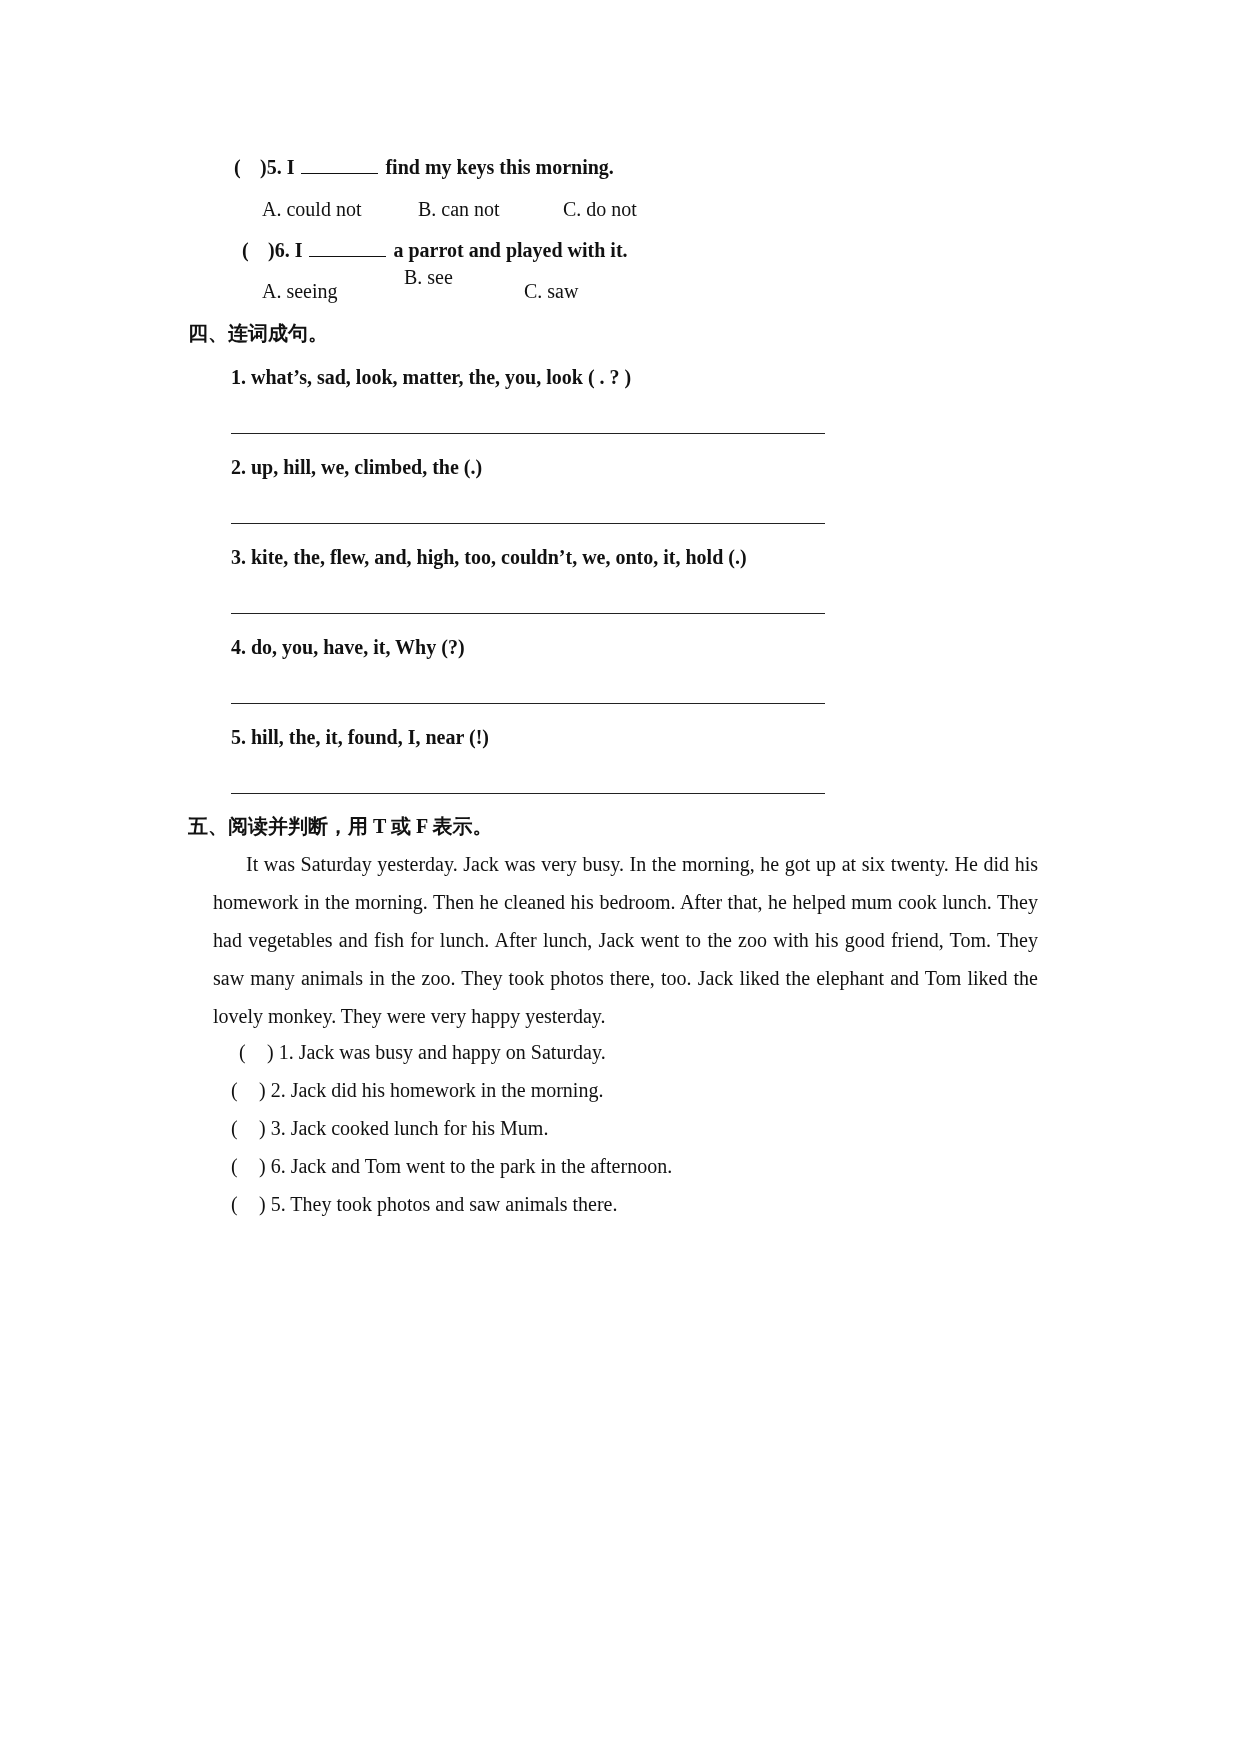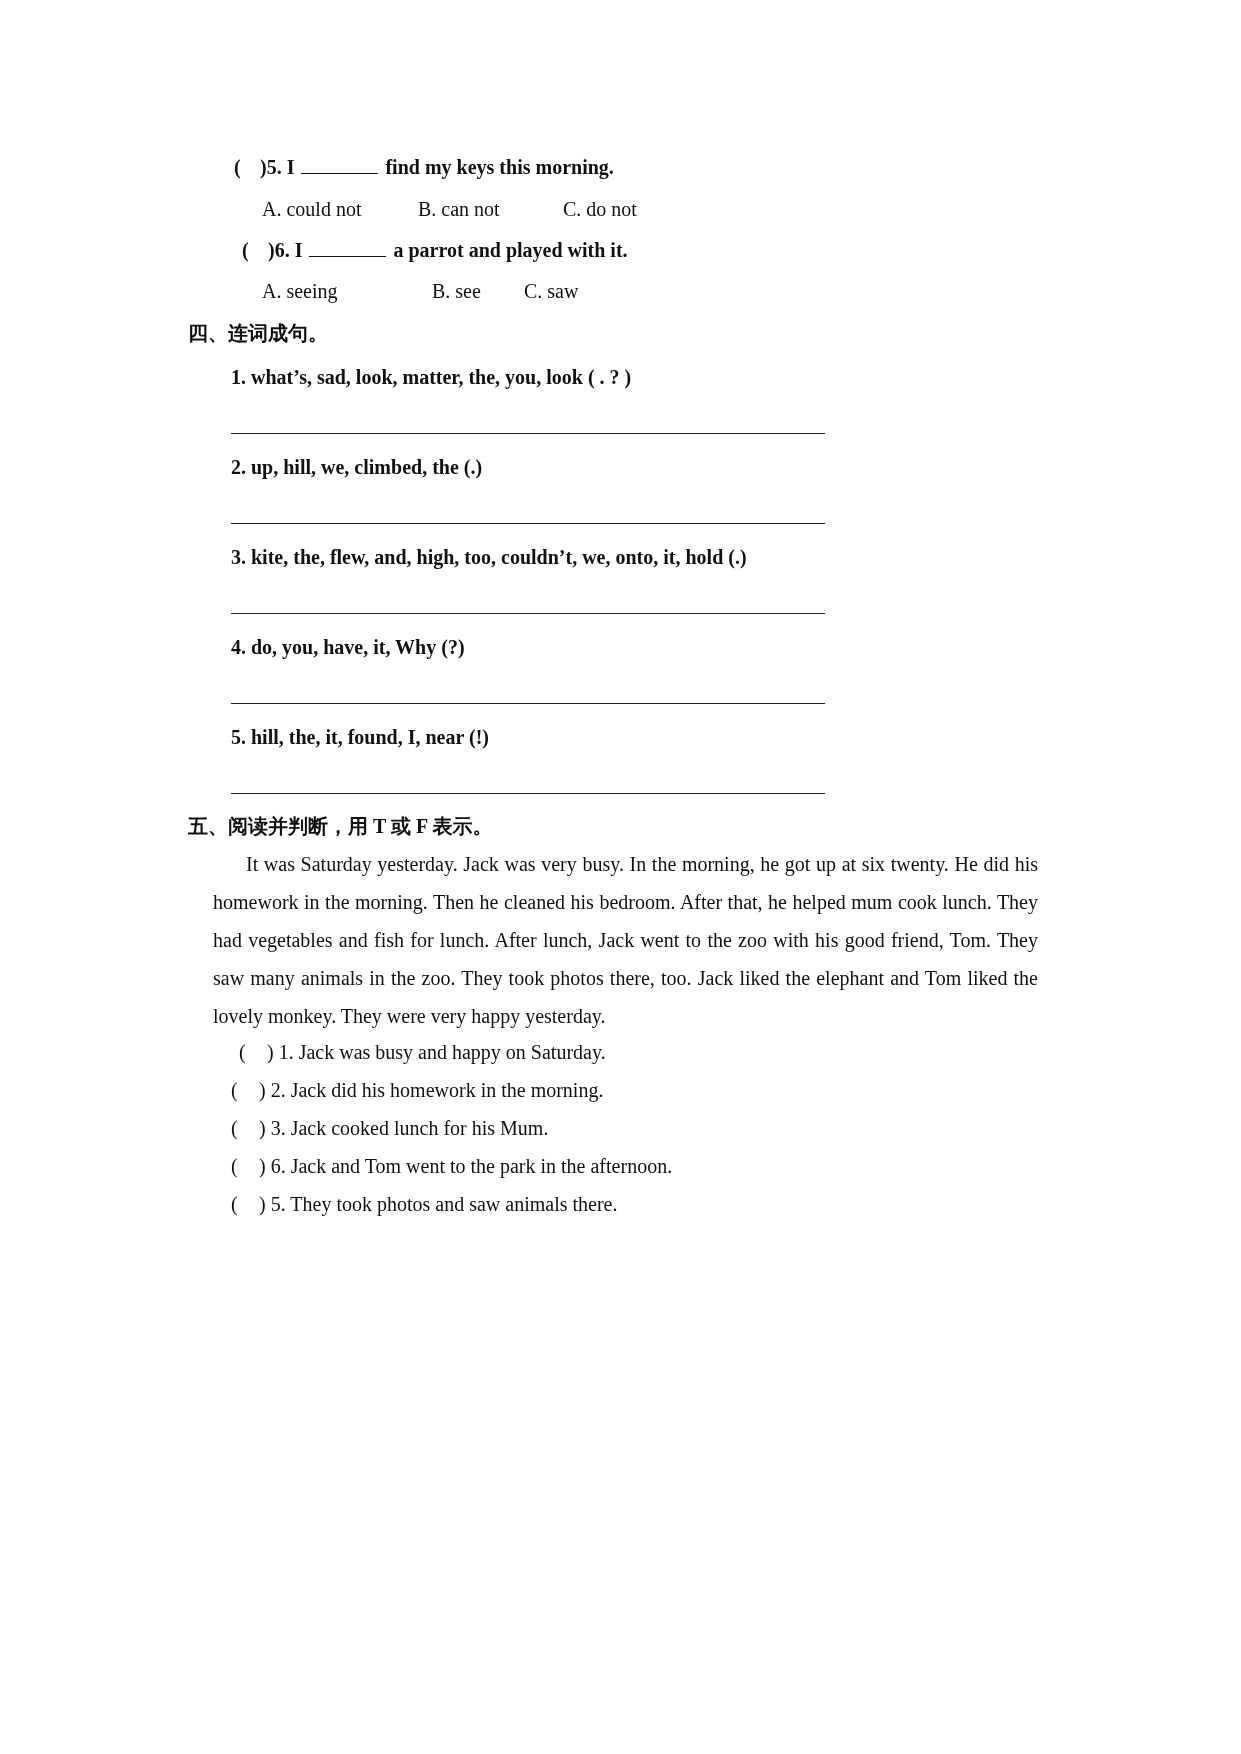--- a/index.html
+++ b/index.html
@@ -26,21 +26,21 @@
 <div class="opt" style="left:262px; top:197px;text-align:center;">A. could not</div>
 <div class="opt" style="left:418px; top:197px;">B. can not</div>
 <div class="opt" style="left:563px; top:197px;">C. do not</div>
 
 <div class="ln" style="left:234px; top:238px;margin-left:8px;">
   <span class="paren-l">(</span><span>)6. I</span>
   <span class="blank-ul"></span>
   <span>a parrot and played with it.</span>
 </div>
 <div class="opt" style="left:262px; top:279px;">A. seeing</div>
-<div class="opt" style="left:404px; top:279px;margin-left:28px;">B. see</div>
+<div class="opt" style="left:404px; top:265px;">B. see</div>
 <div class="opt" style="left:524px; top:279px;">C. saw</div>
 
 <div class="ln" style="left:188px; top:321px;">四、连词成句。</div>
 
 <div class="ln" style="left:231px; top:365px;">1. what’s,  sad,  look,  matter,  the,  you,  look ( . ? )</div>
 <div class="answer-line" style="top:433px;"></div>
 
 <div class="ln" style="left:231px; top:455px;">2. up,  hill,  we,  climbed,  the (.)</div>
 <div class="answer-line" style="top:523px;"></div>
 

